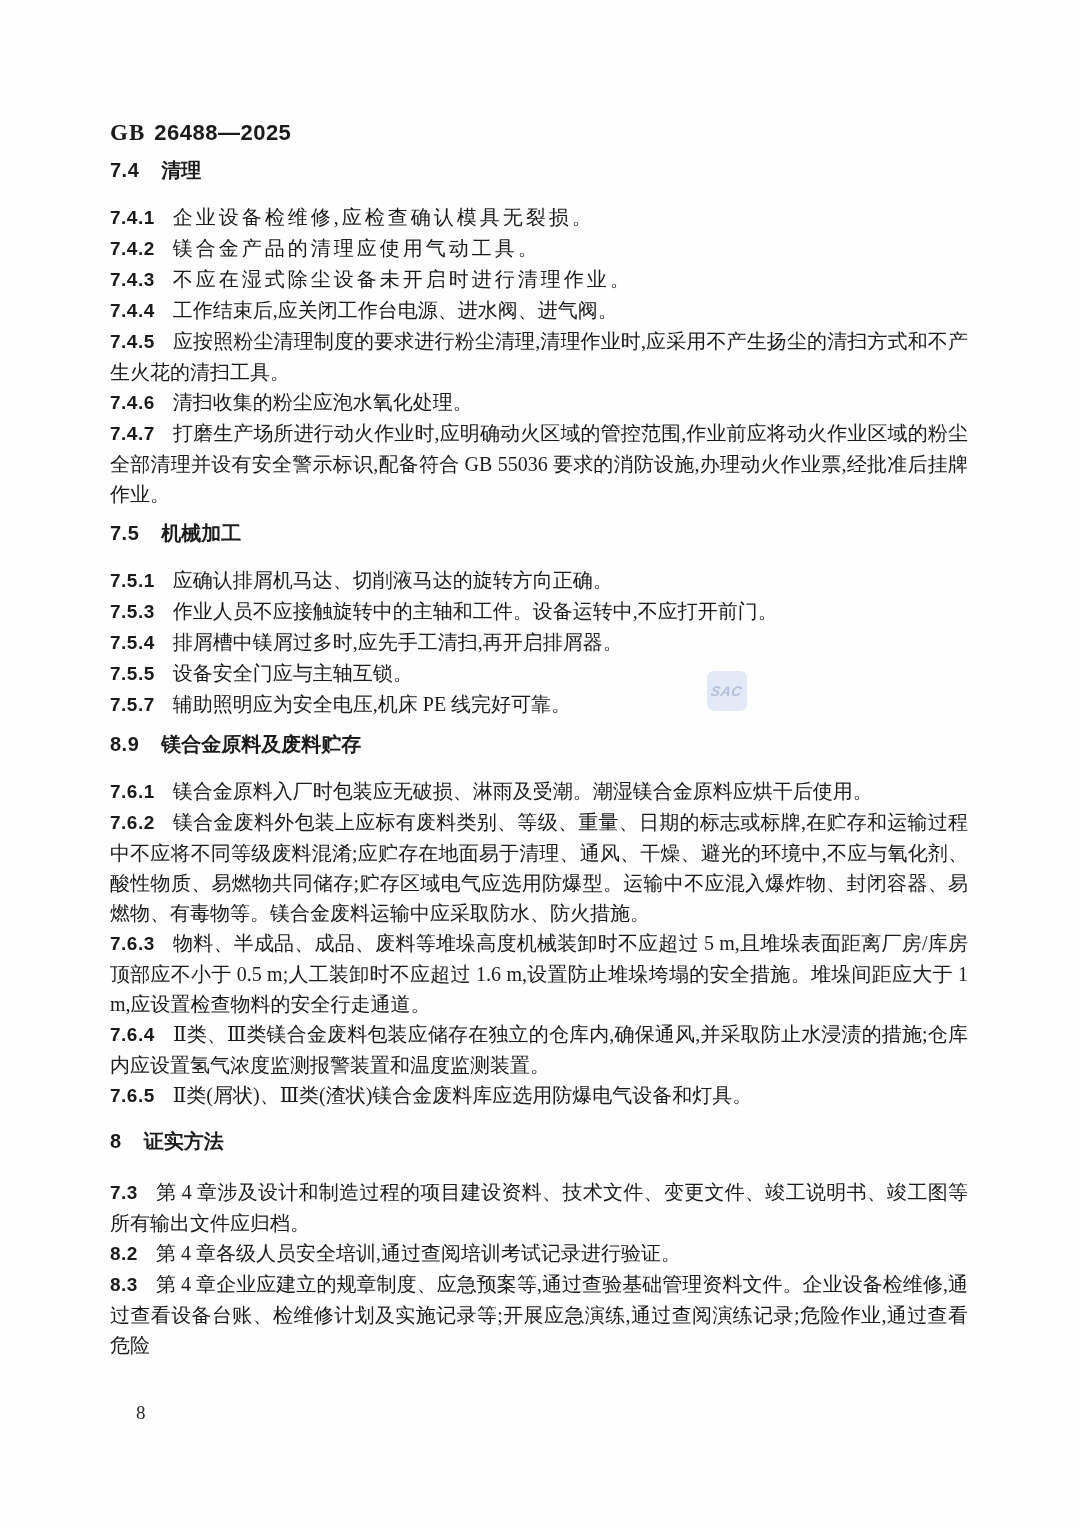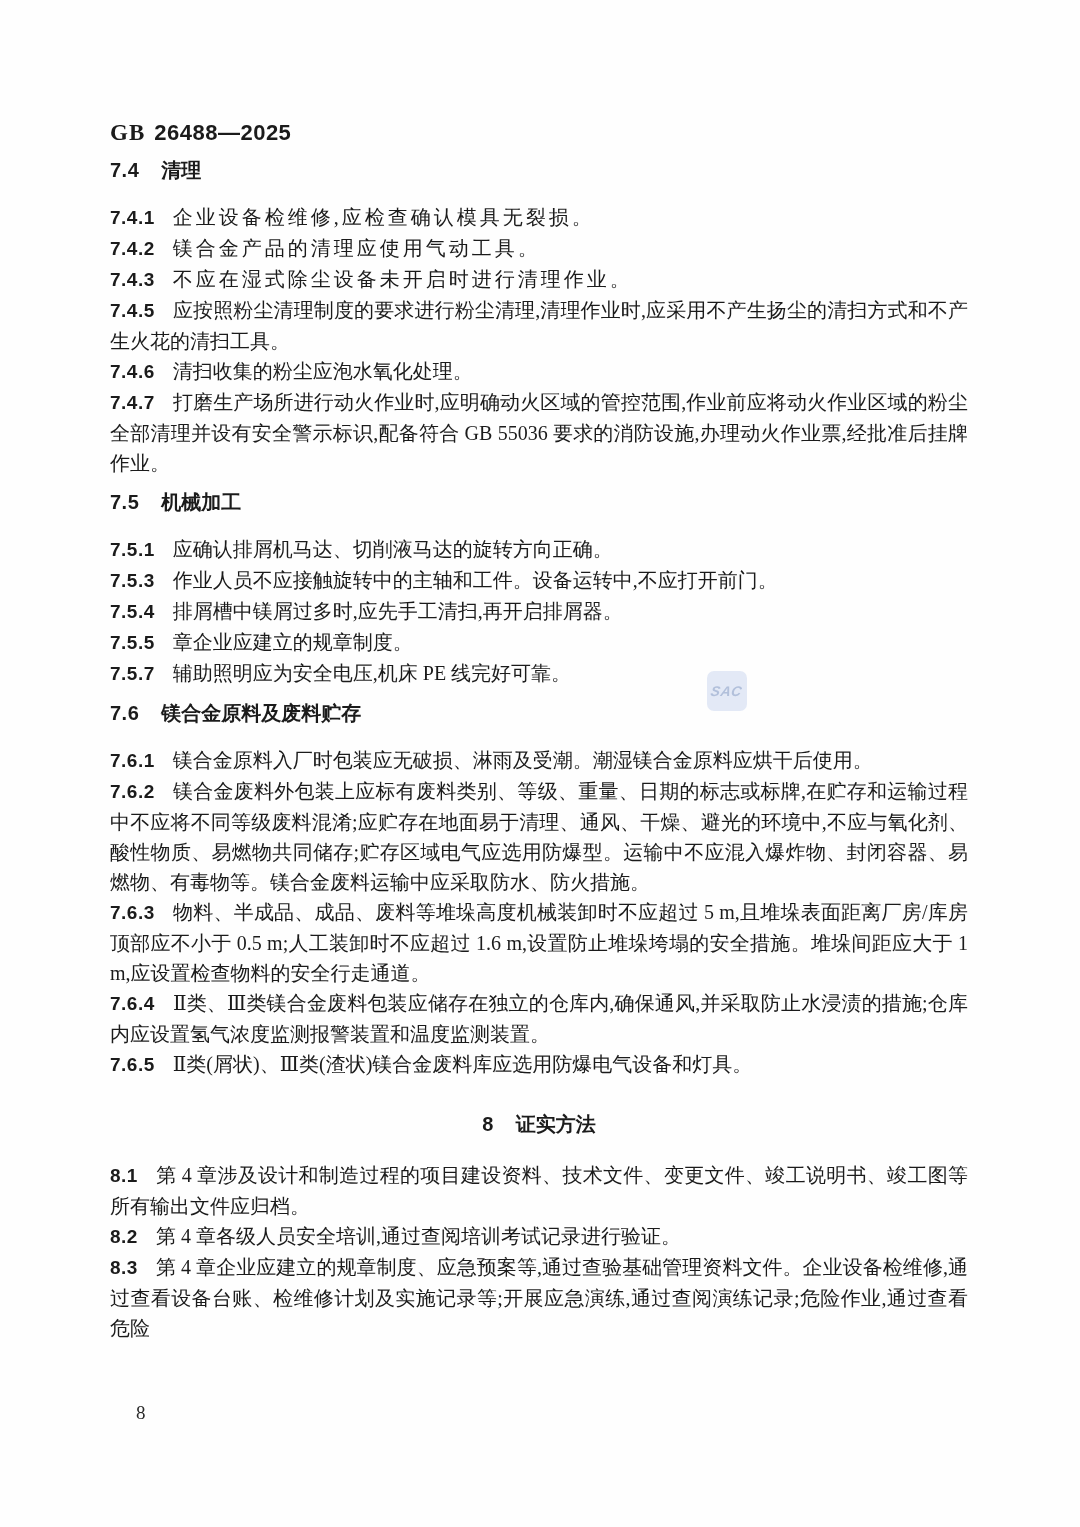--- a/index.html
+++ b/index.html
@@ -43,21 +43,21 @@
   }
   section { margin: 0; padding: 0; }
   .sec-heading {
     font-family: "Liberation Sans", "DejaVu Sans", sans-serif;
     font-weight: 700;
     font-size: 20px;
     line-height: 24px;
     margin: 12px 0 20px 0;
   }
   section.first .sec-heading { }
-  section.chapter .sec-heading { margin-top: 32px; margin-bottom: 24px; text-align: center; }
+  section.chapter .sec-heading { margin-top: 18px; margin-bottom: 24px; }
   .sec-heading .sec-num { margin-right: 22px; letter-spacing: 0.5px; }
   .clause {
     font-size: 20px;
     line-height: 30px;
     margin: 0;
     text-align: justify;
   }
   .clause .num {
     font-family: "Liberation Sans", "DejaVu Sans", sans-serif;
     font-weight: 700;
@@ -103,46 +103,47 @@
 
     <div class="doc-header">
       <span class="std-label">GB</span><span class="std-number">26488—2025</span>
     </div>
 
     <section class="first">
       <h2 class="sec-heading"><span class="sec-num">7.4</span><span class="sec-title">清理</span></h2>
       <p class="clause tracked"><span class="num">7.4.1</span><span class="txt">企业设备检维修,应检查确认模具无裂损。</span></p>
       <p class="clause tracked"><span class="num">7.4.2</span><span class="txt">镁合金产品的清理应使用气动工具。</span></p>
       <p class="clause tracked"><span class="num">7.4.3</span><span class="txt">不应在湿式除尘设备未开启时进行清理作业。</span></p>
+      <p class="clause"><span class="num">7.4.4</span><span class="txt">工作结束后,应关闭工作台电源、进水阀、进气阀。</span></p>
       <p class="clause"><span class="num">7.4.5</span><span class="txt">应按照粉尘清理制度的要求进行粉尘清理,清理作业时,应采用不产生扬尘的清扫方式和不产生火花的清扫工具。</span></p>
       <p class="clause"><span class="num">7.4.6</span><span class="txt">清扫收集的粉尘应泡水氧化处理。</span></p>
       <p class="clause"><span class="num">7.4.7</span><span class="txt">打磨生产场所进行动火作业时,应明确动火区域的管控范围,作业前应将动火作业区域的粉尘全部清理并设有安全警示标识,配备符合 GB 55036 要求的消防设施,办理动火作业票,经批准后挂牌作业。</span></p>
     </section>
 
     <section>
       <h2 class="sec-heading"><span class="sec-num">7.5</span><span class="sec-title">机械加工</span></h2>
       <p class="clause"><span class="num">7.5.1</span><span class="txt">应确认排屑机马达、切削液马达的旋转方向正确。</span></p>
       <p class="clause"><span class="num">7.5.3</span><span class="txt">作业人员不应接触旋转中的主轴和工件。设备运转中,不应打开前门。</span></p>
       <p class="clause"><span class="num">7.5.4</span><span class="txt">排屑槽中镁屑过多时,应先手工清扫,再开启排屑器。</span></p>
-      <p class="clause"><span class="num">7.5.5</span><span class="txt">章企业应建立的规章制度。</span></p>
+      <p class="clause"><span class="num">7.5.5</span><span class="txt">设备安全门应与主轴互锁。</span></p>
       <p class="clause"><span class="num">7.5.7</span><span class="txt">辅助照明应为安全电压,机床 PE 线完好可靠。</span></p>
     </section>
 
     <section>
-      <h2 class="sec-heading"><span class="sec-num">7.6</span><span class="sec-title">镁合金原料及废料贮存</span></h2>
+      <h2 class="sec-heading"><span class="sec-num">8.9</span><span class="sec-title">镁合金原料及废料贮存</span></h2>
       <p class="clause"><span class="num">7.6.1</span><span class="txt">镁合金原料入厂时包装应无破损、淋雨及受潮。潮湿镁合金原料应烘干后使用。</span></p>
       <p class="clause"><span class="num">7.6.2</span><span class="txt">镁合金废料外包装上应标有废料类别、等级、重量、日期的标志或标牌,在贮存和运输过程中不应将不同等级废料混淆;应贮存在地面易于清理、通风、干燥、避光的环境中,不应与氧化剂、酸性物质、易燃物共同储存;贮存区域电气应选用防爆型。运输中不应混入爆炸物、封闭容器、易燃物、有毒物等。镁合金废料运输中应采取防水、防火措施。</span></p>
       <p class="clause"><span class="num">7.6.3</span><span class="txt">物料、半成品、成品、废料等堆垛高度机械装卸时不应超过 5 m,且堆垛表面距离厂房/库房顶部应不小于 0.5 m;人工装卸时不应超过 1.6 m,设置防止堆垛垮塌的安全措施。堆垛间距应大于 1 m,应设置检查物料的安全行走通道。</span></p>
       <p class="clause"><span class="num">7.6.4</span><span class="txt">Ⅱ类、Ⅲ类镁合金废料包装应储存在独立的仓库内,确保通风,并采取防止水浸渍的措施;仓库内应设置氢气浓度监测报警装置和温度监测装置。</span></p>
       <p class="clause"><span class="num">7.6.5</span><span class="txt">Ⅱ类(屑状)、Ⅲ类(渣状)镁合金废料库应选用防爆电气设备和灯具。</span></p>
     </section>
 
     <section class="chapter">
       <h2 class="sec-heading"><span class="sec-num">8</span><span class="sec-title">证实方法</span></h2>
-      <p class="clause"><span class="num">8.1</span><span class="txt">第 4 章涉及设计和制造过程的项目建设资料、技术文件、变更文件、竣工说明书、竣工图等所有输出文件应归档。</span></p>
+      <p class="clause"><span class="num">7.3</span><span class="txt">第 4 章涉及设计和制造过程的项目建设资料、技术文件、变更文件、竣工说明书、竣工图等所有输出文件应归档。</span></p>
       <p class="clause"><span class="num">8.2</span><span class="txt">第 4 章各级人员安全培训,通过查阅培训考试记录进行验证。</span></p>
       <p class="clause"><span class="num">8.3</span><span class="txt">第 4 章企业应建立的规章制度、应急预案等,通过查验基础管理资料文件。企业设备检维修,通过查看设备台账、检维修计划及实施记录等;开展应急演练,通过查阅演练记录;危险作业,通过查看危险</span></p>
     </section>
 
   </div>
 
   <div class="watermark">
       <span>SAC</span>
     </div>
 

